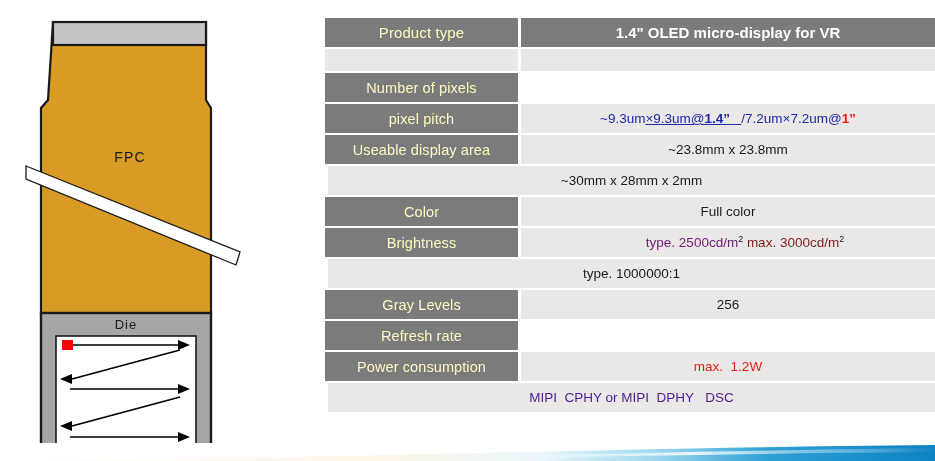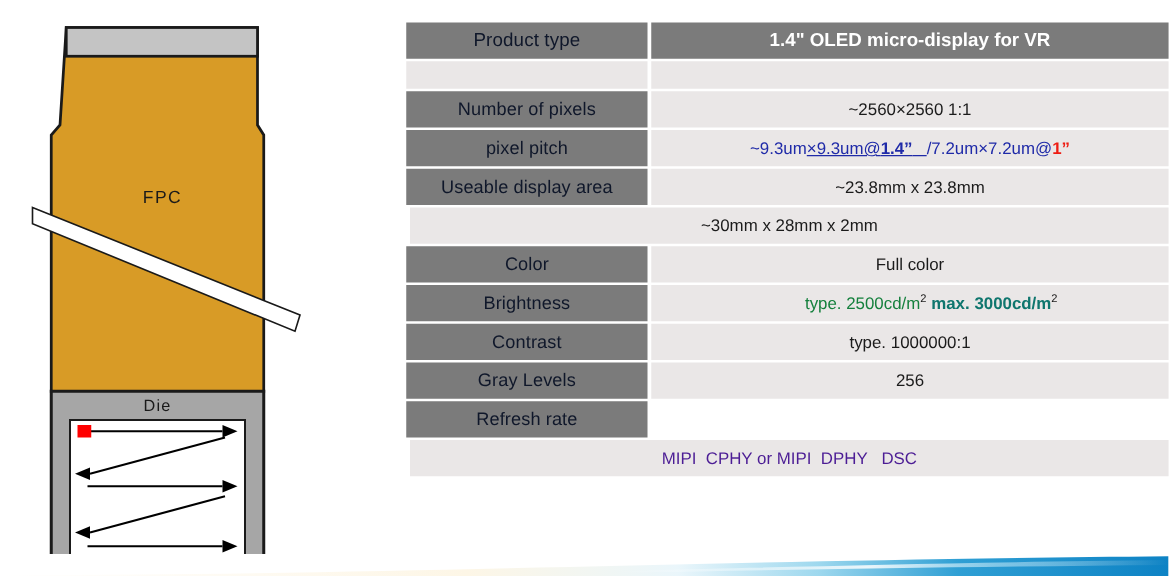--- a/index.html
+++ b/index.html
@@ -29,21 +29,21 @@
     width:610px;
   }
   .row{
     display:flex;
     height:29px;
     margin-bottom:2px;
   }
   .row .label{
     width:193px;
     background:#7b7b7b;
-    color:#0f172a;
+    color:#fef9c3;
     display:flex;align-items:center;justify-content:center;
     font-size:14.5px;
     letter-spacing:.1px;
     box-sizing:border-box;
   }
   .row .value{
     flex:1;
     margin-left:3px;
     background:#eae7e7;
     color:#1b1b1b;
@@ -119,21 +119,20 @@
   </div>
 
   <div class="row spacer">
     <div class="label"></div>
     <div class="value"></div>
   </div>
 
   <div id="rows-host">
       <div class="row">
         <div class="label">Number of pixels</div>
-        <div class="value">~2560×2560   1:1</div>
       </div>
       <div class="row">
         <div class="label">pixel pitch</div>
         <div class="value">
           <span class="nowrap"><span style="color: rgb(31, 42, 168);">~9.3um</span><span style="color: rgb(31, 42, 168); text-decoration: underline;">×9.3um@</span><span style="color: rgb(31, 42, 168); font-weight: bold; text-decoration: underline;">1.4”</span><span style="color: rgb(31, 42, 168); text-decoration: underline;">   </span><span style="color: rgb(31, 42, 168);">/7.2um×7.2um@</span><span style="color: rgb(238, 28, 19); font-weight: bold;">1”</span></span>
         </div>
       </div>
       <div class="row">
         <div class="label">Useable display area</div>
         <div class="value">~23.8mm x 23.8mm</div>
@@ -141,33 +140,38 @@
       <div class="row">
         <div class="value">~30mm x 28mm x 2mm</div>
       </div>
       <div class="row">
         <div class="label">Color</div>
         <div class="value">Full color</div>
       </div>
       <div class="row">
         <div class="label">Brightness</div>
         <div class="value">
-          <span class="nowrap"><span style="color: #15803d; margin-left: 34px;">type. 2500cd/m</span><sup style="color: rgb(27, 27, 27);">2</sup><span style="color: #0f766e; font-weight: bold;"> max. 3000cd/m</span><sup style="color: rgb(27, 27, 27);">2</sup></span>
-        </div>
-      </div>
-      <div class="row">
-        <div class="label">Contrast</div>
+          <span class="nowrap"><span style="color: #701a75; margin-left: 34px;">type. 2500cd/m</span><sup style="color: rgb(27, 27, 27);">2</sup><span style="color: #7f1d1d;"> max. 3000cd/m</span><sup style="color: rgb(27, 27, 27);">2</sup></span>
+        </div>
+      </div>
+      <div class="row">
         <div class="value">type. 1000000:1</div>
       </div>
       <div class="row">
         <div class="label">Gray Levels</div>
         <div class="value">256</div>
       </div>
       <div class="row">
         <div class="label">Refresh rate</div>
+      </div>
+      <div class="row">
+        <div class="label">Power consumption</div>
+        <div class="value">
+          <span class="nowrap"><span style="color: rgb(238, 28, 19);">max.  1.2W</span></span>
+        </div>
       </div>
       <div class="row">
         <div class="value">
           <span class="nowrap"><span style="color: #4c1d95;">MIPI  CPHY or MIPI  DPHY   DSC</span></span>
         </div>
       </div>
     </div>
 </div>
 
 <div id="swoosh">

